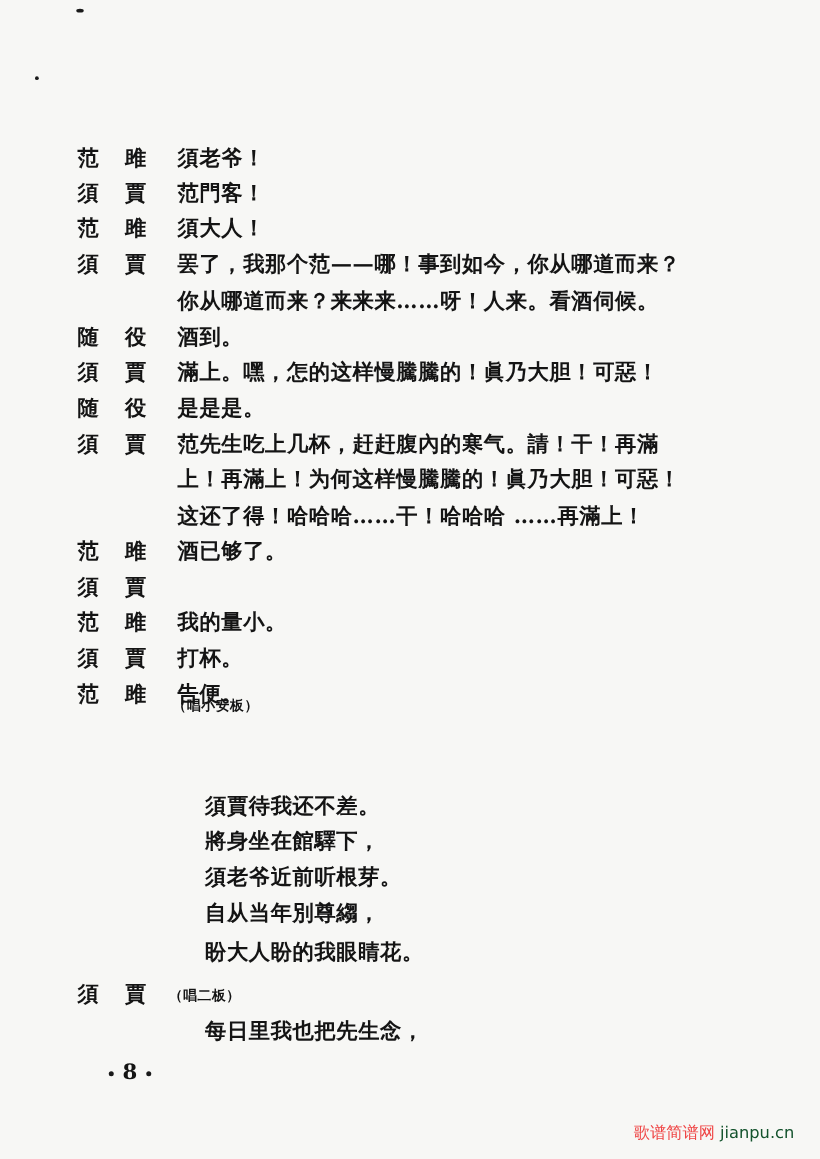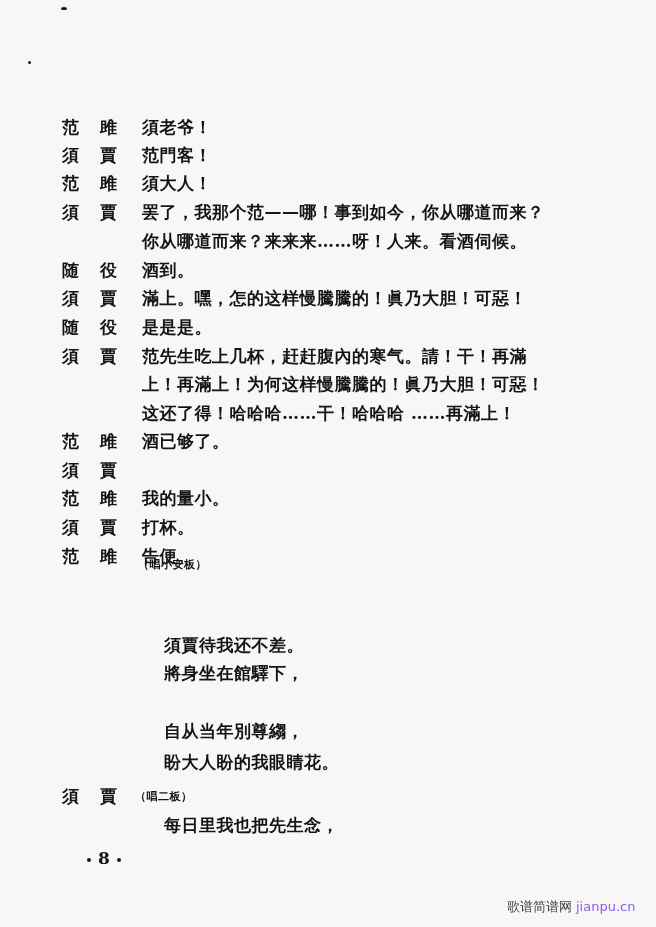--- a/index.html
+++ b/index.html
@@ -81,22 +81,22 @@
     .watermark {
       position: absolute;
       left: 507px;
       top: 898px;
       font-size: 13px;
       font-family: "DejaVu Sans", "Liberation Sans", sans-serif;
       white-space: nowrap;
       height: 18px;
       line-height: 18px;
     }
-    .watermark .wm-cn { color: #404040; font-family: Liberation Mono, monospace; }
-    .watermark .wm-url { color: #8b5cf6; margin-left: 4px; }
+    .watermark .wm-cn { color: #ef4444; font-family: Liberation Mono, monospace; }
+    .watermark .wm-url { color: #14532d; margin-left: 4px; }
   </style>
 </head>
 <body>
 
 <div class="page">
 
   <span class="speck" style="left:61px;top:7px;width:6px;height:3px;"></span>
   <span class="speck" style="left:28px;top:61px;width:3px;height:3px;"></span>
 
   <div class="speaker" style="top:115px;">
@@ -175,20 +175,21 @@
 
   <div class="speaker" style="top:544px;">
     <span class="c1">范</span>
     <span class="c2">雎</span>
   </div>
   <div class="line speech" style="top:544px;">告便。</div>
 
   <div class="annot" style="left:138px;top:556px;">（唱小安板）</div>
   <div class="line verse" style="top:661px;">將身坐在館驛下，</div>
   <div class="line verse" style="top:633px;">須賈待我还不差。</div>
+  <div class="line verse" style="top:690px;">須老爷近前听根芽。</div>
   <div class="line verse" style="top:719px;">自从当年別尊縐，</div>
   <div class="line verse" style="top:750px;">盼大人盼的我眼睛花。</div>
 
   <div class="speaker" style="top:784px;">
     <span class="c1">須</span>
     <span class="c2">賈</span>
   </div>
   <div class="annot" style="left:135px;top:788px;">（唱二板）</div>
   <div class="line verse" style="top:813px;">每日里我也把先生念，</div>
 

